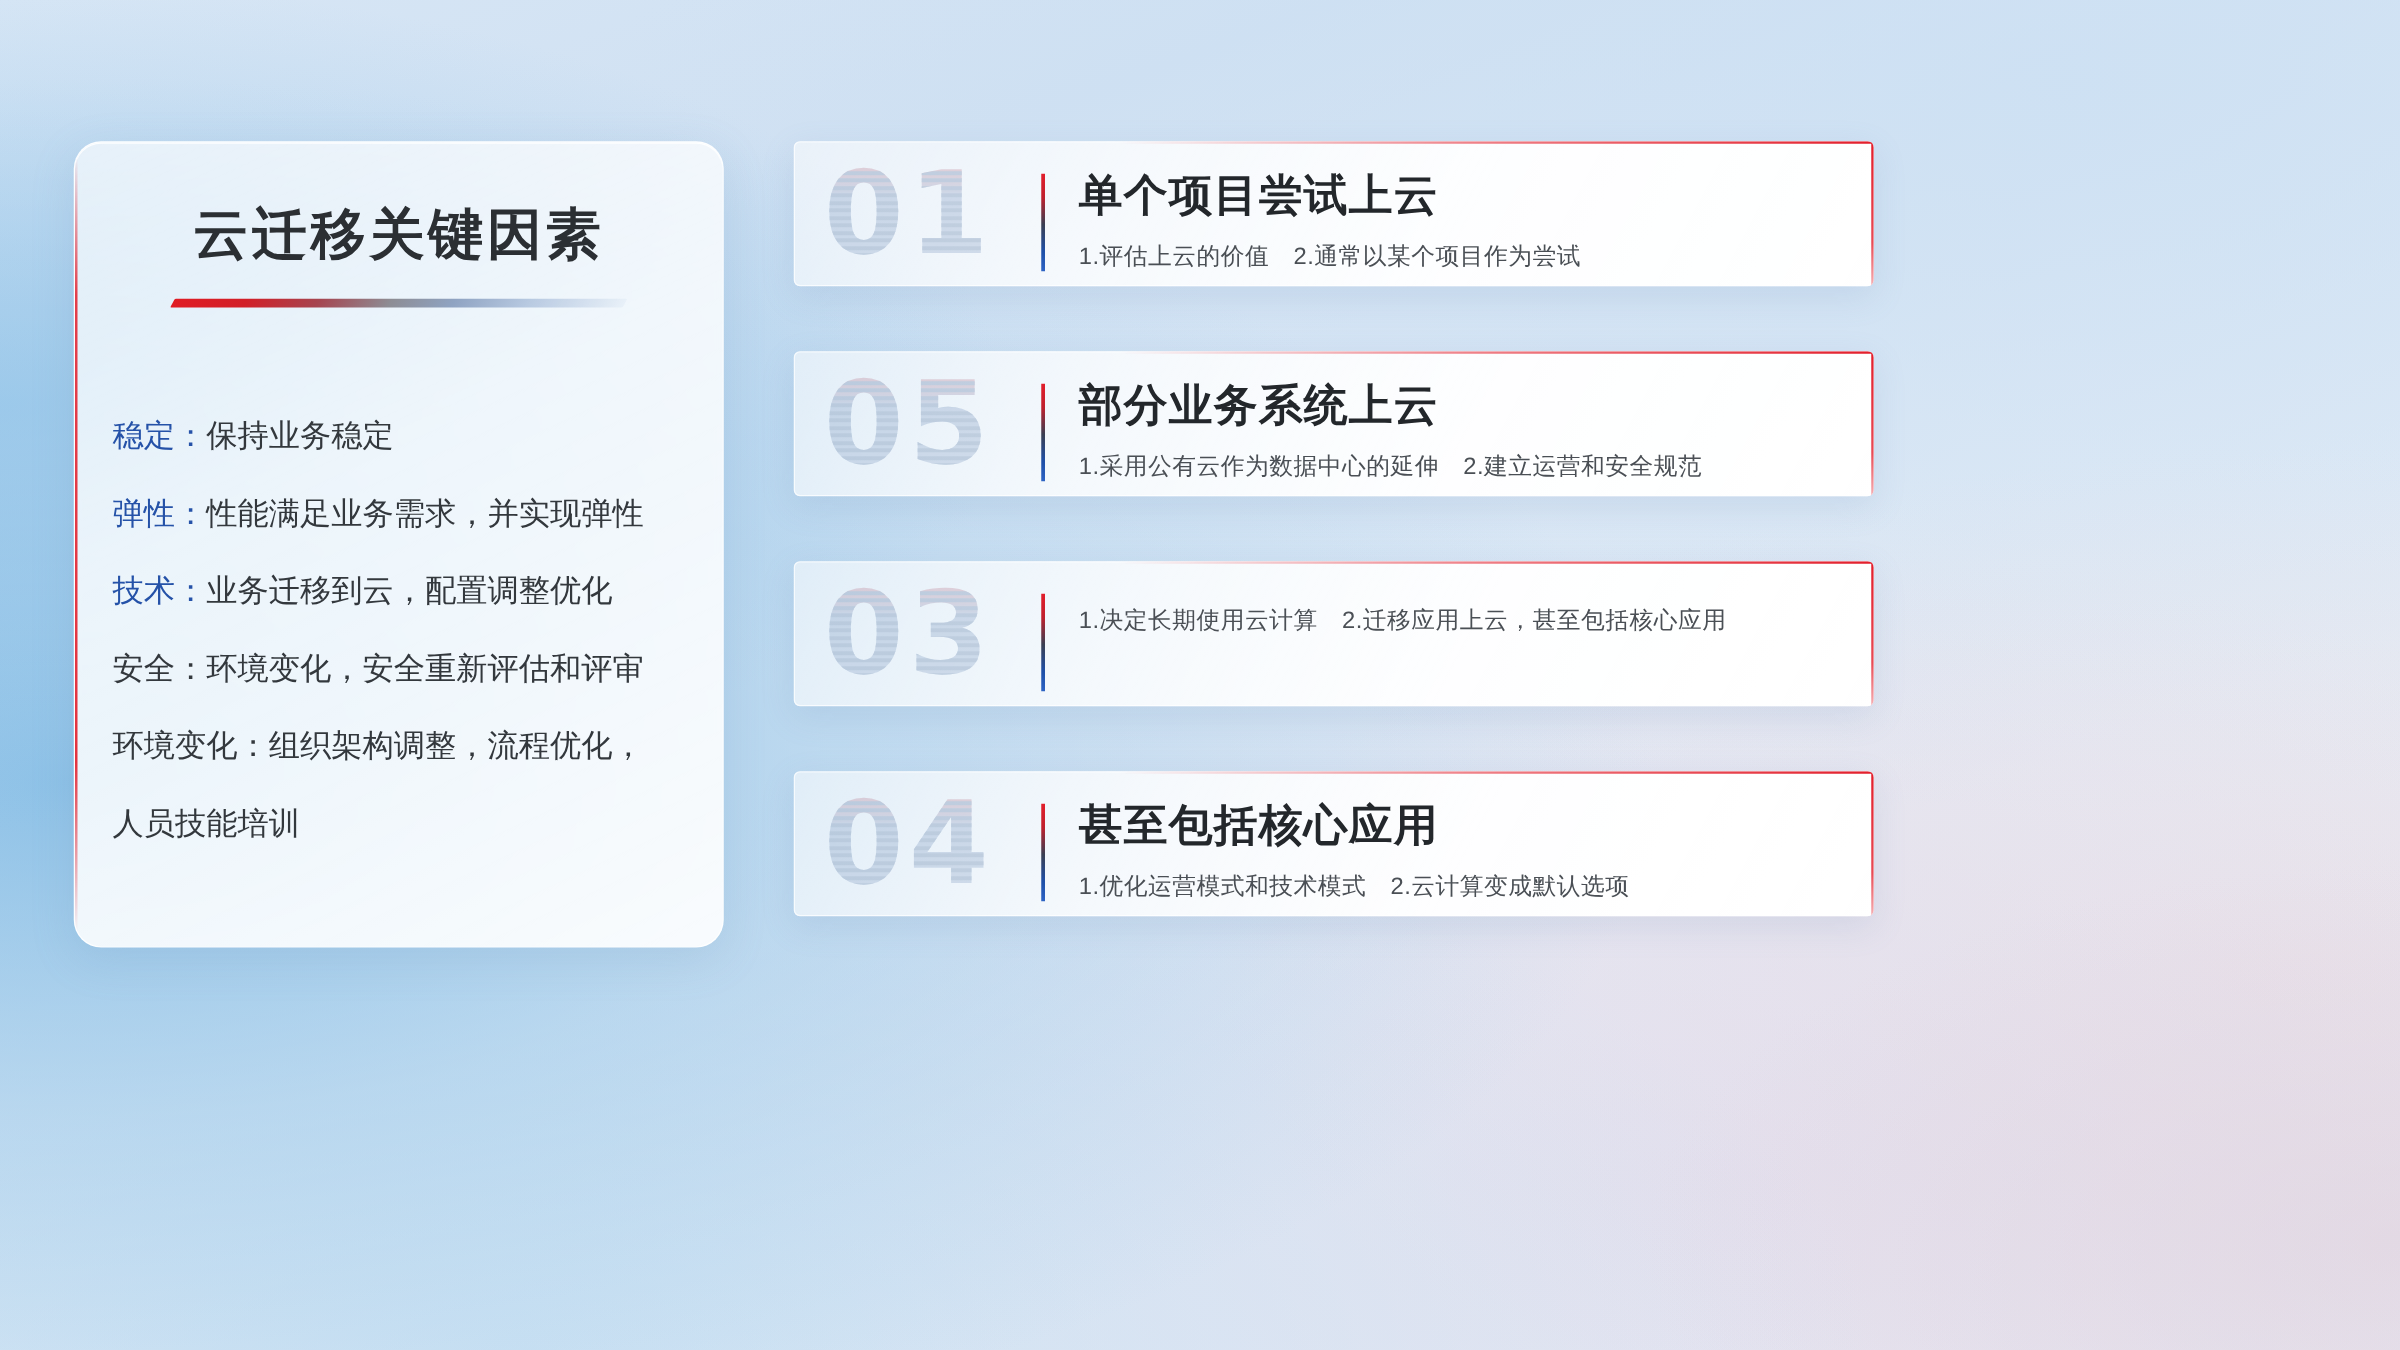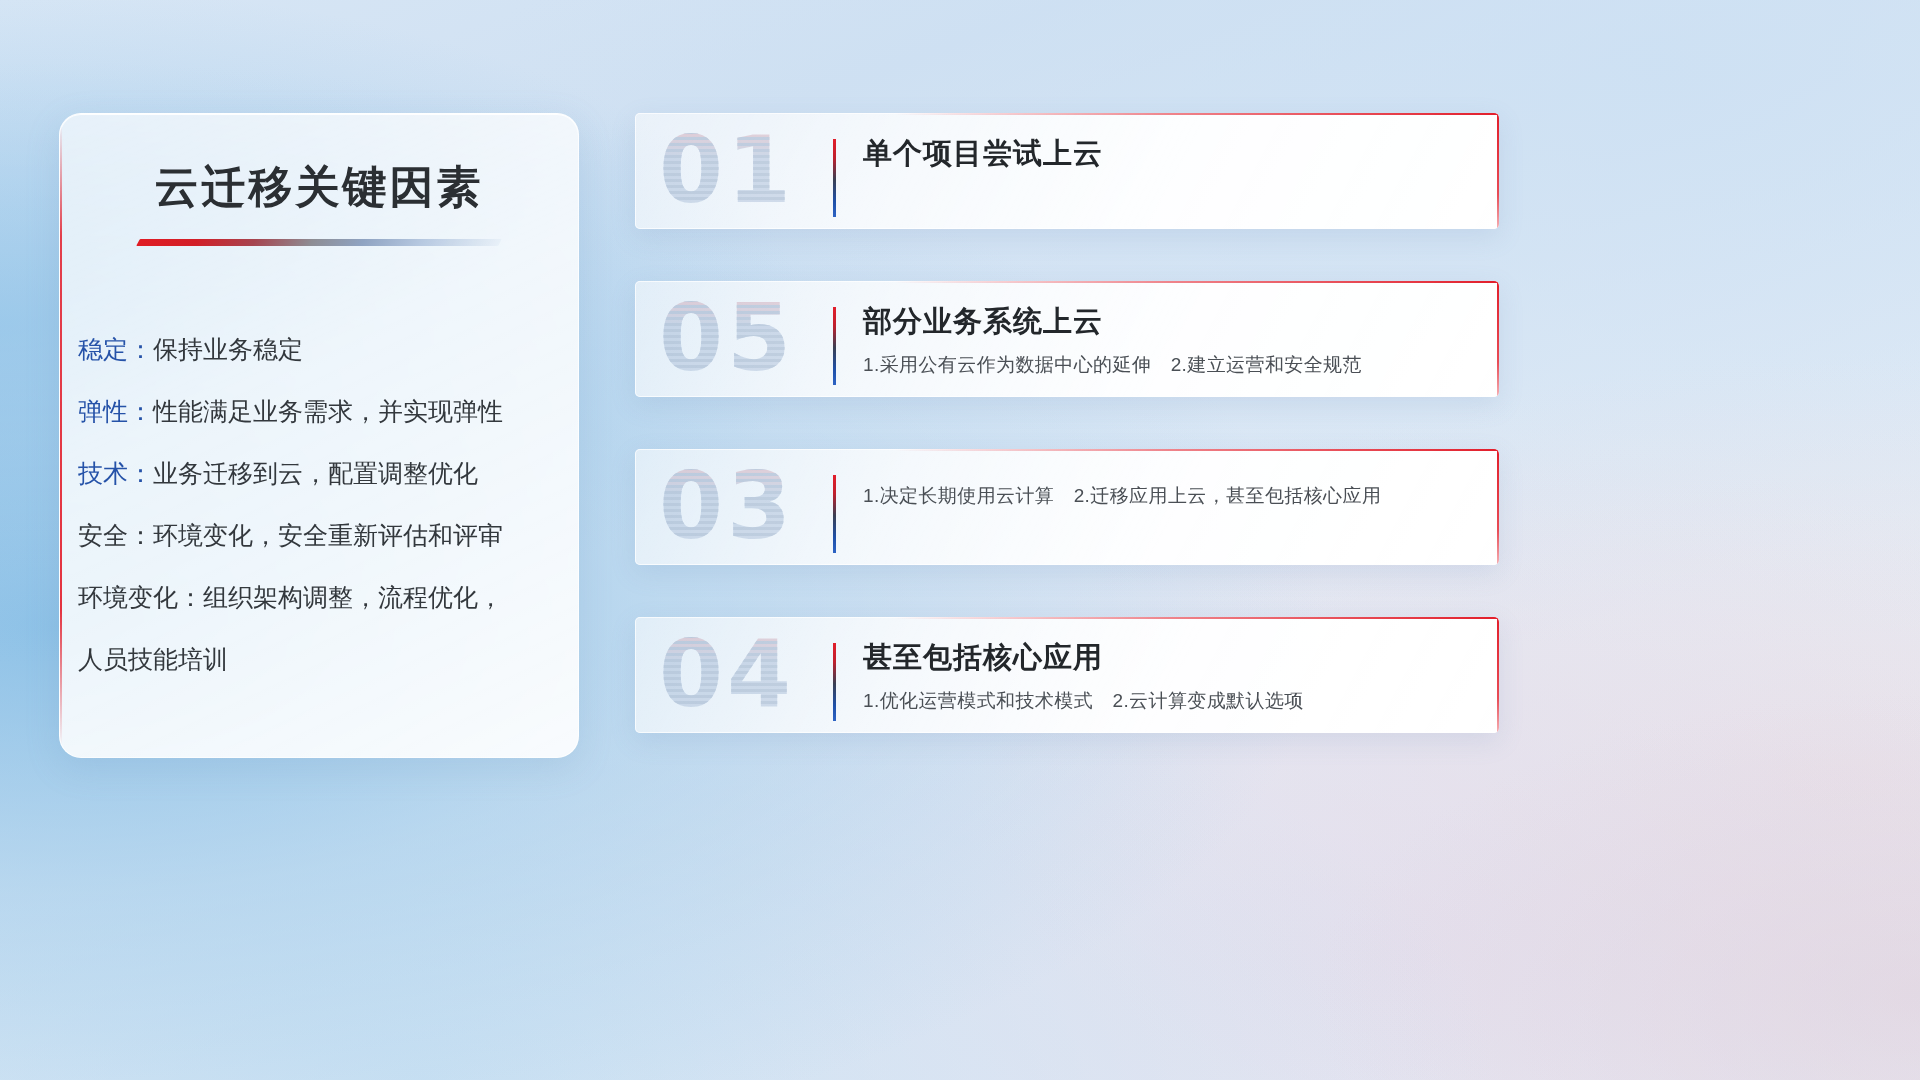--- a/index.html
+++ b/index.html
@@ -64,21 +64,21 @@
     margin:22px auto 0;
     width:362px; height:7px;
     background:linear-gradient(90deg,
       #e01c24 0%, #d21f28 16%, #a64550 32%,
       #8d8d94 48%, #8fa3c2 62%, #b6c8e0 78%, rgba(208,222,238,0.25) 100%);
     transform:skewX(-28deg);
     border-radius:1px;
   }
 
   .panel-list {
-    margin:72px 0 0 18px;
+    margin:72px 0 0 30px;
     padding-right:8px;
   }
   .panel-item {
     font-size:25px;
     line-height:62px;
     color:#33383d;
     white-space:nowrap;
     font-family:"Liberation Sans","DejaVu Sans",sans-serif;
   }
   .panel-item .k { font-weight:normal; }
@@ -135,21 +135,21 @@
   .divider {
     position:absolute;
     left:198px; top:26px;
     width:3px; height:78px;
     background:linear-gradient(180deg, #e21e2b 0%, #c0202d 24%, #3a3f52 52%, #1f50a8 80%, #2d63c4 100%);
   }
 
   .card-body { position:absolute; left:228px; top:22px; right:30px; }
 
   .card-title {
-    font-size:29px;
+    font-size:35px;
     font-weight:bold;
     color:#23272b;
     letter-spacing:1px;
     line-height:1.28;
     white-space:nowrap;
     font-family:"Liberation Sans","DejaVu Sans",sans-serif;
   }
   .card-sub {
     margin-top:12px;
     font-size:19px;
@@ -176,20 +176,21 @@
         <div class="panel-item plain"><span class="k"></span><span class="v">人员技能培训</span></div>
       </div>
   </div>
 
   <div class="cards" id="steps">
       <div class="card">
         <div class="step-num">01</div>
         <div class="divider"></div>
         <div class="card-body">
           <div class="card-title">单个项目尝试上云</div>
+          <div class="card-sub">1.评估上云的价值　2.通常以某个项目作为尝试</div>
         </div>
       </div>
       <div class="card">
         <div class="step-num">05</div>
         <div class="divider"></div>
         <div class="card-body">
           <div class="card-title">部分业务系统上云</div>
           <div class="card-sub">1.采用公有云作为数据中心的延伸　2.建立运营和安全规范</div>
         </div>
       </div>

